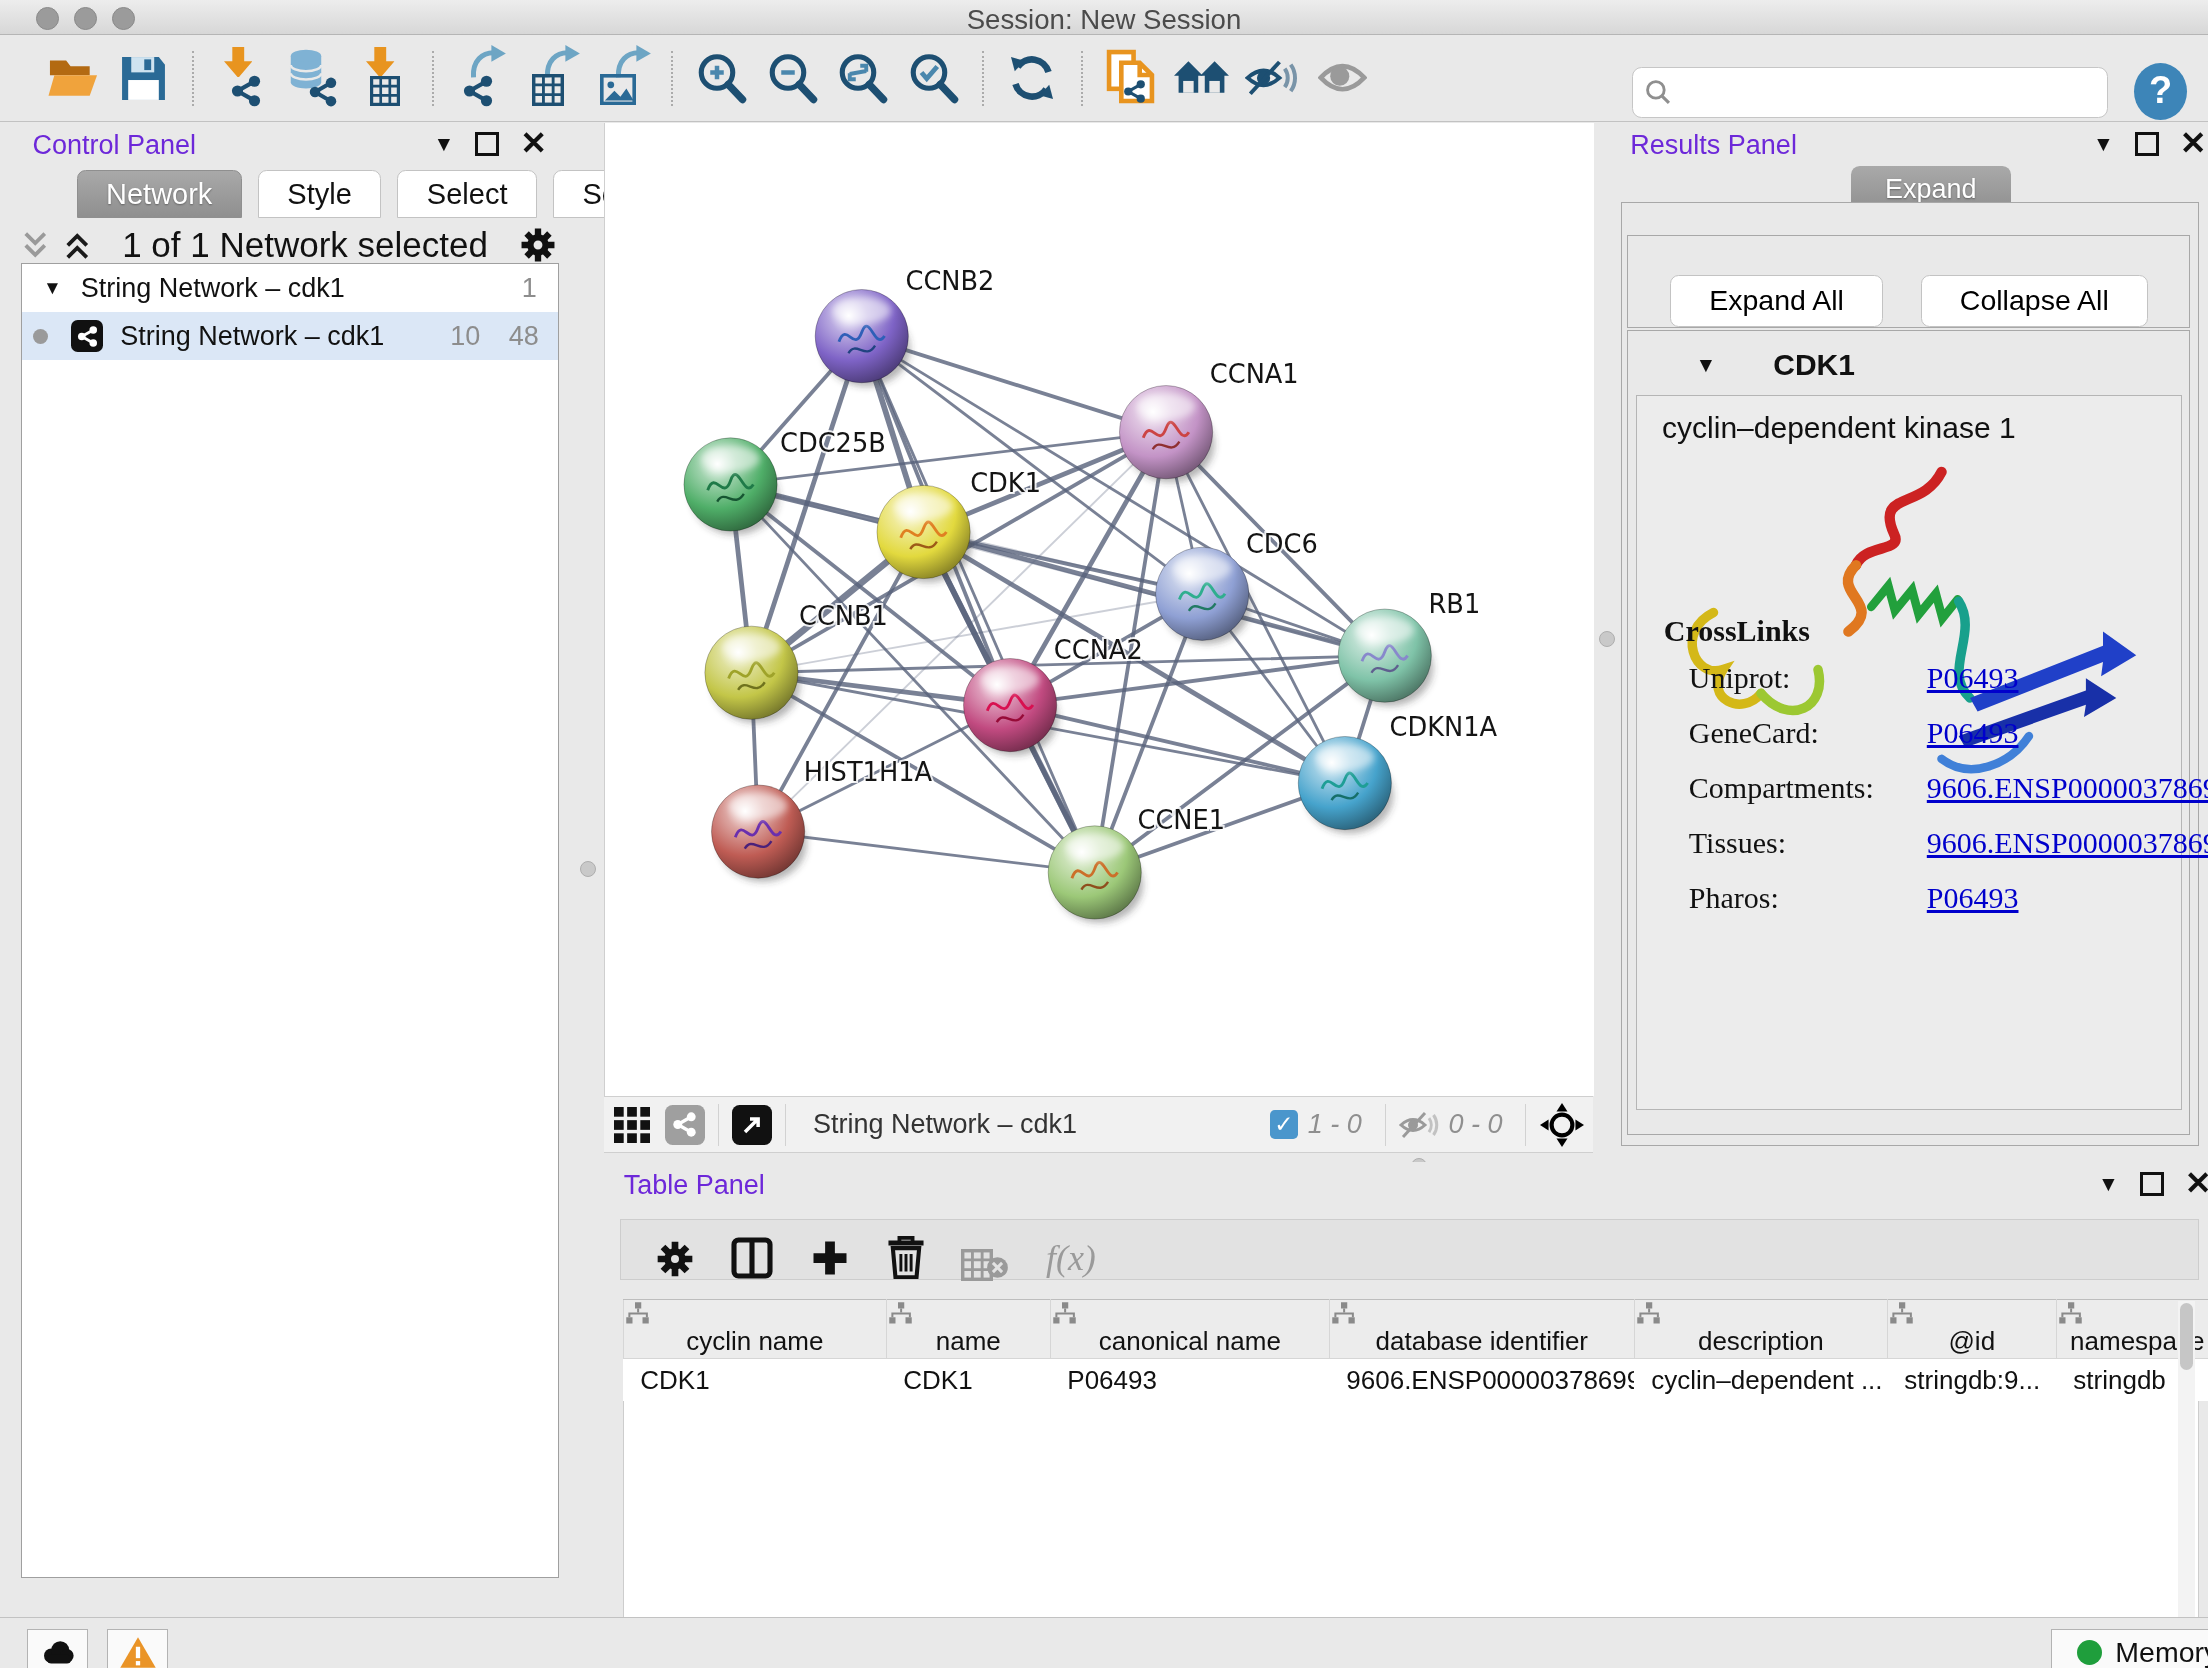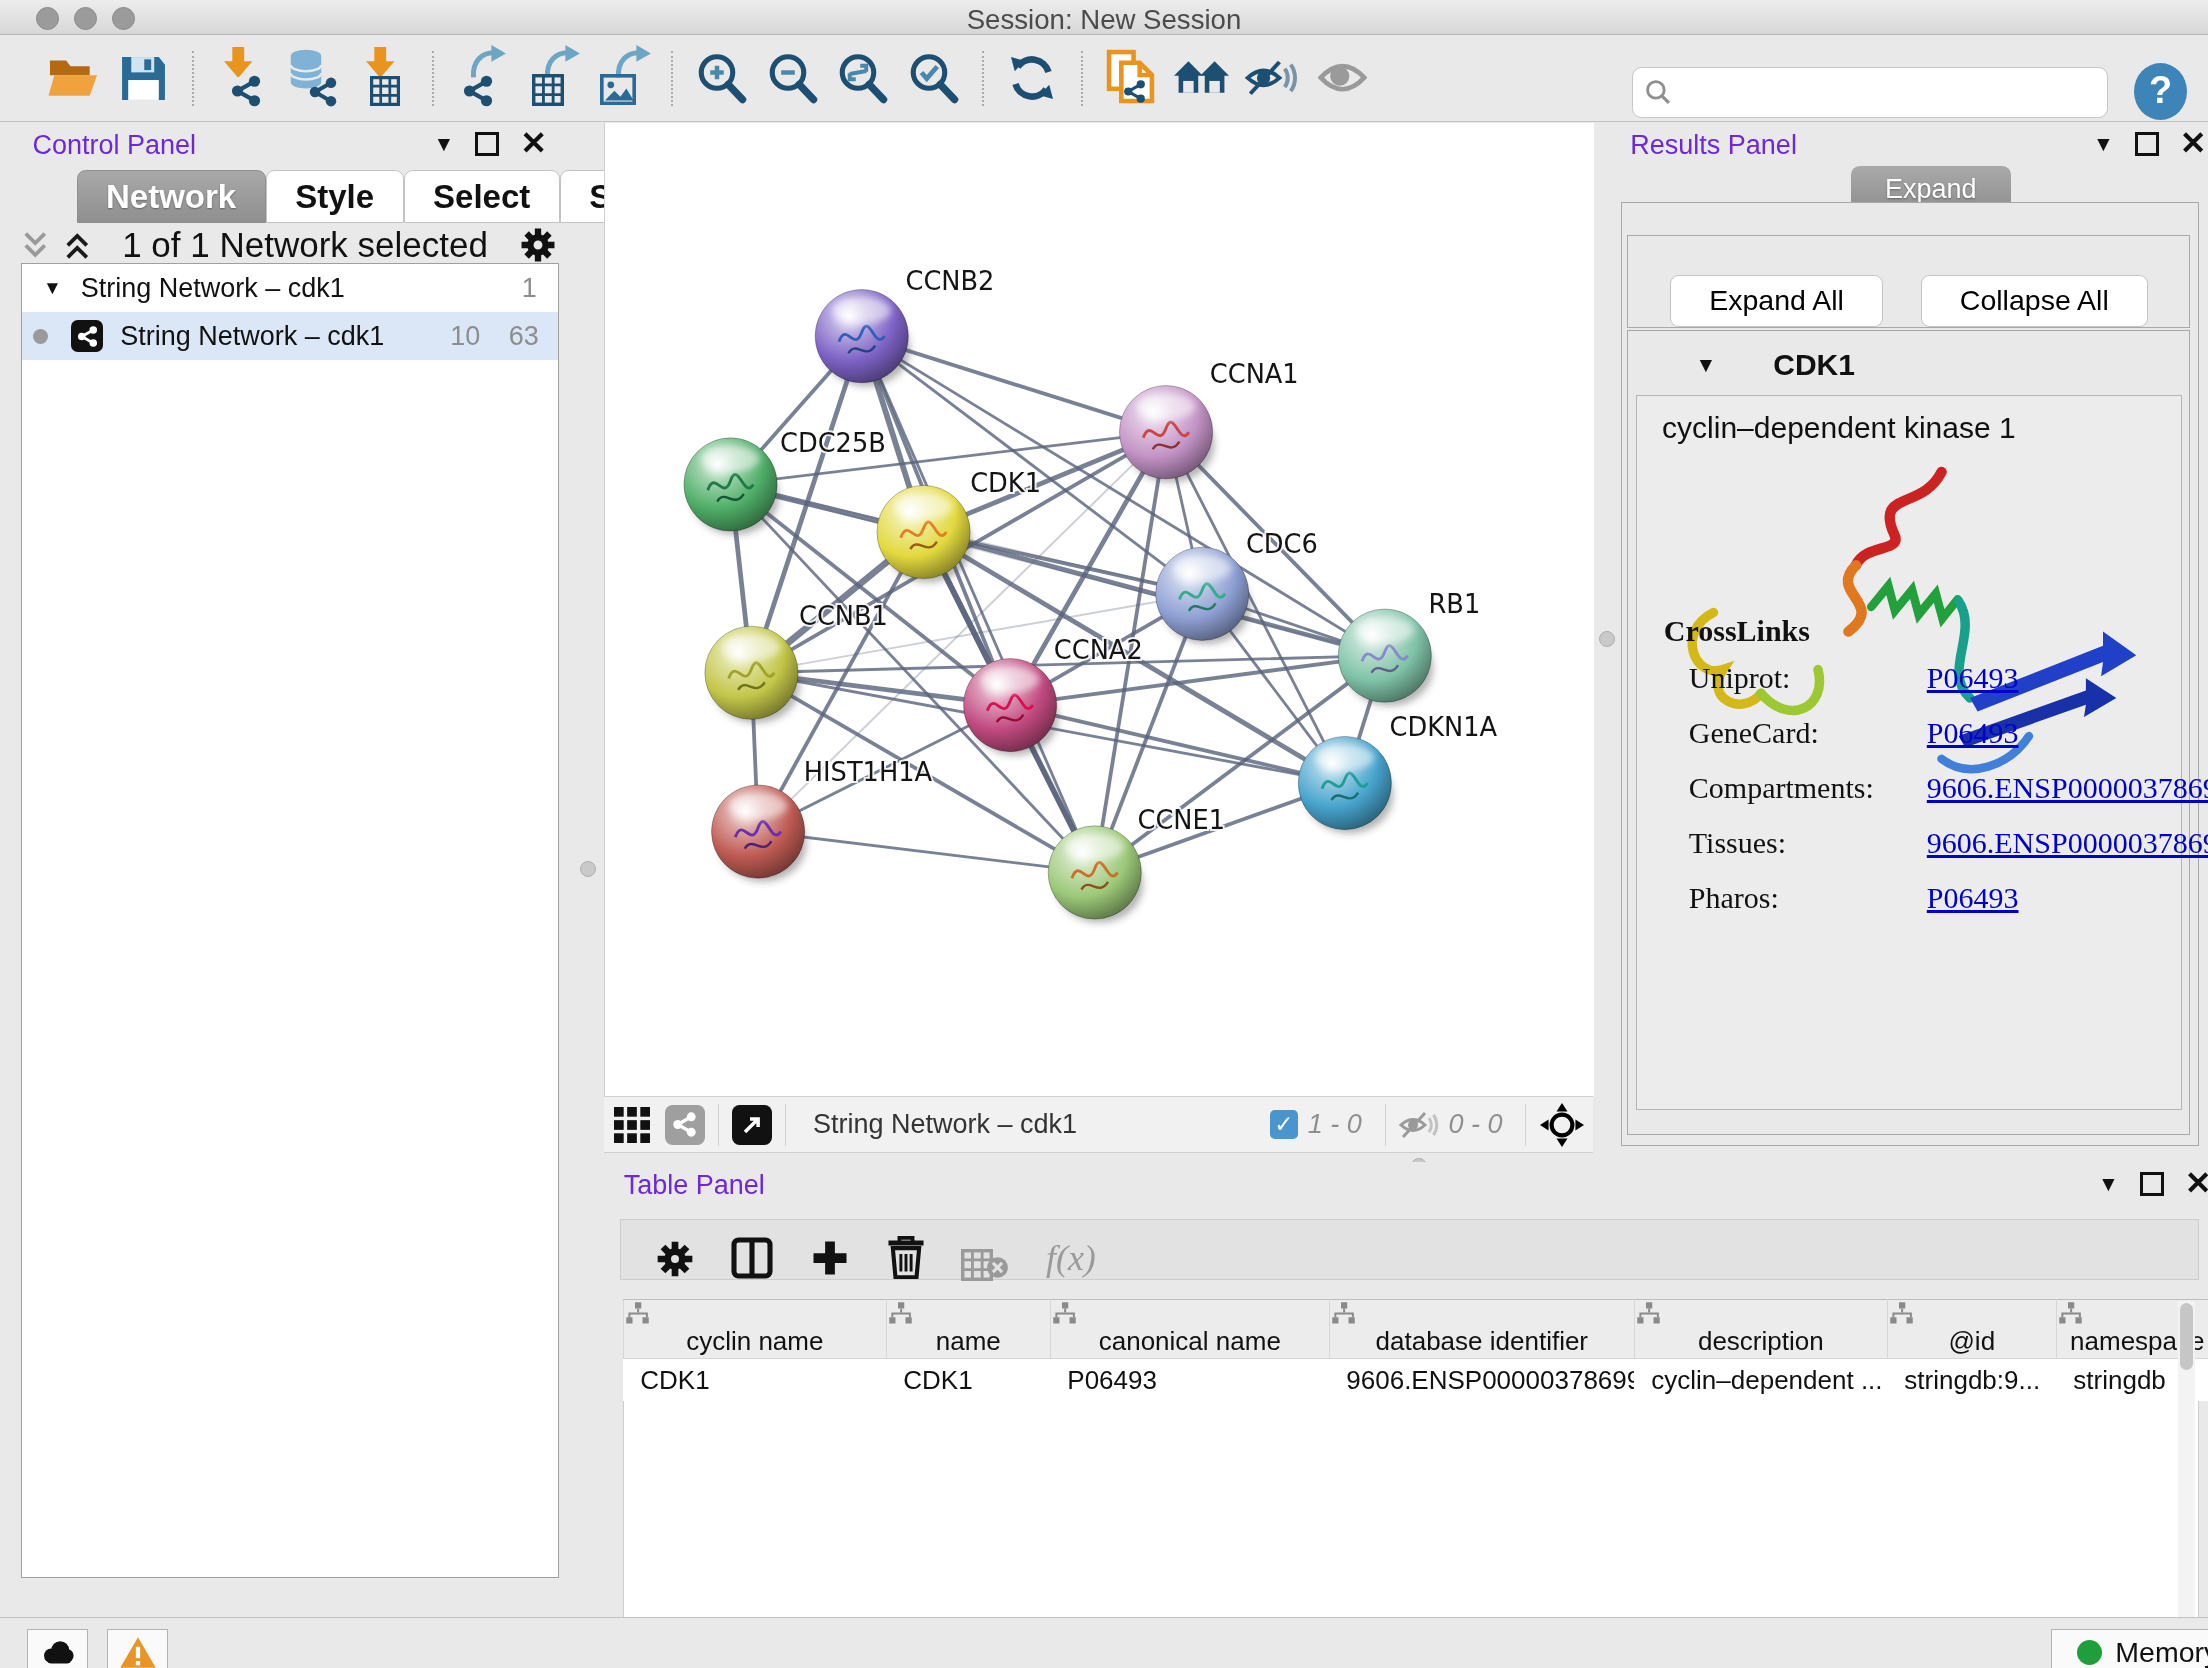--- a/index.html
+++ b/index.html
@@ -25,22 +25,22 @@
             font-weight:bold;font-size:38px;text-align:center;line-height:55px;}
   
   .panel-title{font-size:27px;color:#6d28d9;}
   .phead-ic{display:inline-flex;align-items:center;gap:21px;}
   .float-box{width:18px;height:18px;border:3.3px solid #111;display:inline-block;}
   .close-x{font-size:32px;font-weight:bold;line-height:19px;}
   .tri{font-size:21px;color:#111;}
   
   #control-panel{left:9.5px;top:122px;width:559px;height:1465px;background:#e9e9e9;}
   #cp-tabs{left:67px;top:48px;display:flex;}
-  .tab{border:1px solid #c3c3c3;background:#fff;font-size:33px;padding:6.7px 28.5px;border-radius:8.6px 8.6px 0 0;
-       margin-right:0;color:#111;font-weight:bold;}
+  .tab{border:1px solid #c3c3c3;background:#fff;font-size:29px;padding:6.7px 28.5px;border-radius:8.6px 8.6px 0 0;
+       margin-right:16px;color:#111;}
   .tab.active{background:linear-gradient(#a9a9a9,#8f8f8f);color:#fff;border-color:#8f8f8f;
               text-shadow:0 1px 1.9px rgba(0,0,0,.35);}
   #cp-status{left:11.4px;top:103px;width:536px;display:flex;align-items:center;}
   #cp-status .txt{flex-grow:1;text-align:center;font-size:35px;}
   #net-tree{left:11.4px;top:141px;width:536px;height:1313px;background:#fff;border:1.9px solid #9f9f9f;}
   .tree-row{height:48px;display:flex;align-items:center;font-size:27px;}
   .tree-row.sel{background:#dbe7f6;}
   .share-sq{width:32px;height:32px;background:#111;border-radius:6.7px;display:flex;align-items:center;
             justify-content:center;}
   .cnt{color:#8d8d8d;font-size:27px;}
@@ -342,21 +342,21 @@
       </div>
       <div class="tree-row sel">
         <span style="width:15px;height:15px;border-radius:50%;background:#9a9a9a;margin:0 23px 0 11.4px"></span>
         <span class="share-sq">
           <svg viewBox="0 0 28 28" width="23" color="#fff">
               <use href="#i-share"></use>
             </svg>
         </span>
         <span style="flex-grow:1;margin-left:17px">String Network – cdk1</span>
         <span class="cnt" style="margin-right:28.5px">10</span>
-        <span class="cnt" style="margin-right:19px">63</span>
+        <span class="cnt" style="margin-right:19px">48</span>
       </div>
     </div>
   </div>
   <div class="divider-dot abs" style="left:580px;top:861px"></div>
 
   <div id="canvas" class="abs">
     <svg id="net-svg" width="989" height="973" viewBox="0 0 1040 1023">
         <defs>
           <filter id="bl" x="-50%" y="-50%" width="200%" height="200%">
             <feGaussianBlur stdDeviation="4"></feGaussianBlur>

